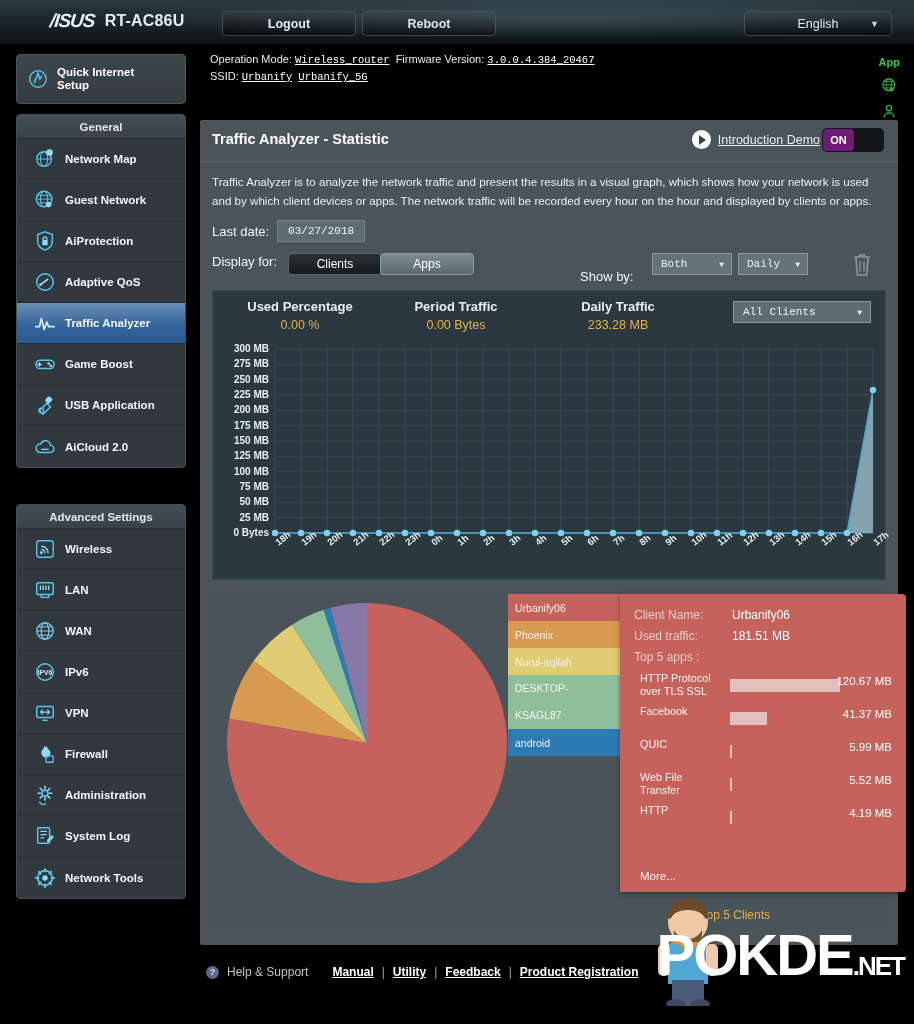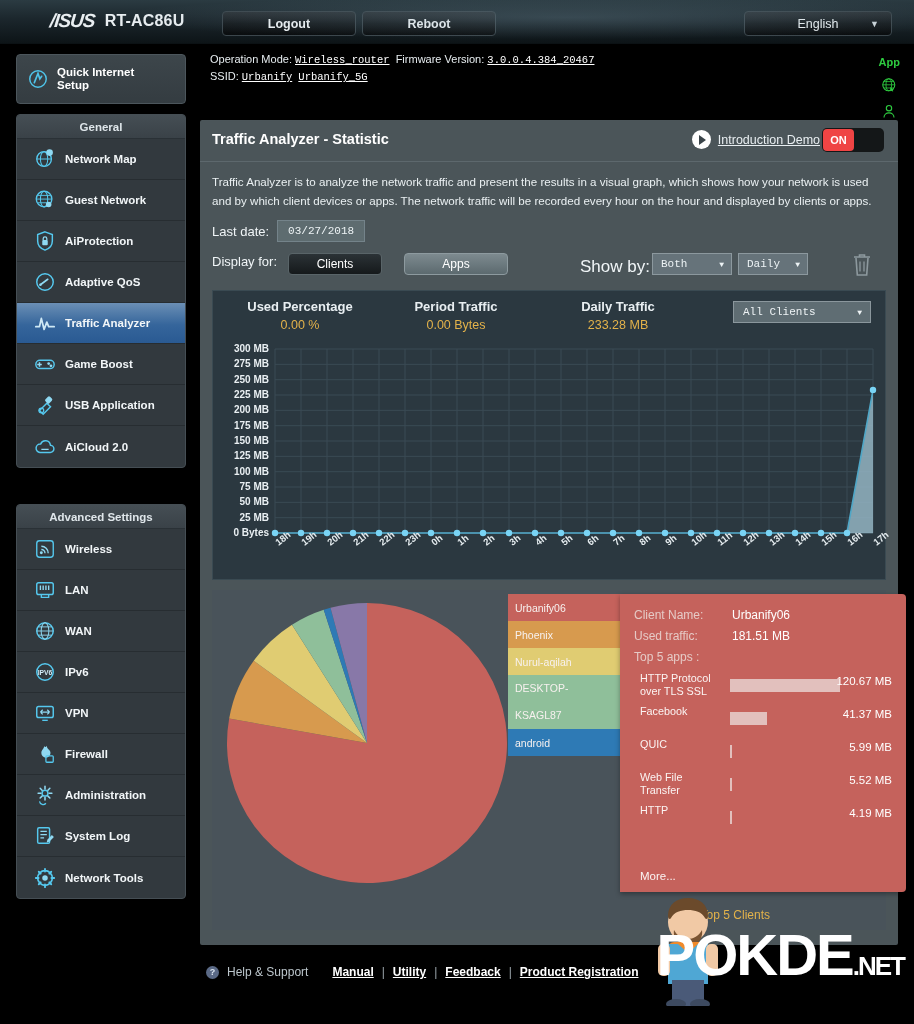--- a/index.html
+++ b/index.html
@@ -106,41 +106,41 @@
   .demo-wrap { position:absolute; right:78px; top:10px; display:flex; align-items:center; gap:7px;}
   .play-btn { width:19px; height:19px; border-radius:50%; background:#fff; position:relative; cursor:pointer;}
   .play-btn::after{ content:""; position:absolute; left:7px; top:4.5px; border-left:7px solid #3a4449; border-top:5px solid transparent; border-bottom:5px solid transparent;}
   .demo-link { color:#e8eef1; font-size:12.5px; text-decoration:underline; cursor:pointer;}
   .toggle {
     position:absolute; right:14px; top:8px; width:62px; height:24px;
     background:#141718; border-radius:5px; cursor:pointer;
     display:flex; align-items:center;
   }
   .toggle .on {
-    width:31px; height:22px; margin-left:1px; background:#ef4444; border-radius:4px;
+    width:31px; height:22px; margin-left:1px; background:#701a75; border-radius:4px;
     color:#fff; font-size:11px; font-weight:700; display:flex; align-items:center; justify-content:center;
   }
   .desc { position:absolute; left:12px; top:52px; width:672px; color:#eaf0f2; font-size:11.6px; line-height:19px; }
 
   .lastdate-row { position:absolute; left:12px; top:100px; display:flex; align-items:center; gap:8px;}
   .lbl-white { color:#f0f5f7; font-size:13px; }
   .date-box {
     width:88px; height:22px; background:#5e6c70; border:1px solid #74838a;
     color:#eef4f6; font-size:11px; font-family:"Liberation Mono", monospace;
     display:flex; align-items:center; justify-content:center; cursor:pointer;
   }
 
   .ctrl-row { position:absolute; left:12px; top:133px; width:674px; height:28px; }
   .seg {
     position:absolute; top:0; height:22px; border-radius:4px;
     font-size:12px; display:flex; align-items:center; justify-content:center; cursor:pointer;
   }
   #seg-clients { left:76px; width:94px; background:linear-gradient(180deg,#2b3236,#15191b); border:1px solid #596468; color:#fff;}
-  #seg-apps { left:192px; width:104px; background:linear-gradient(180deg,#7d8a8f,#5c6a6f); border:1px solid #8d9a9f; color:#fff;}
-  .showby { position:absolute; left:368px; top:4px; color:#f0f5f7; font-size:17px;}
+  #seg-apps { left:168px; width:94px; background:linear-gradient(180deg,#7d8a8f,#5c6a6f); border:1px solid #8d9a9f; color:#fff;}
+  .showby { position:absolute; left:368px; top:16px; color:#f0f5f7; font-size:13px;}
   .ddl {
     position:absolute; top:0; height:22px; background:#66737a; border:1px solid #8c989e;
     color:#edf3f5; font-size:11px; font-family:"Liberation Mono", monospace;
     display:flex; align-items:center; padding-left:8px; cursor:pointer;
   }
   .ddl .car { position:absolute; right:7px; font-size:8px; }
   #ddl-both { left:440px; width:80px; }
   #ddl-daily { left:526px; width:70px; }
   .trash { position:absolute; right:12px; top:-2px; width:24px; height:28px; cursor:pointer;}
 

